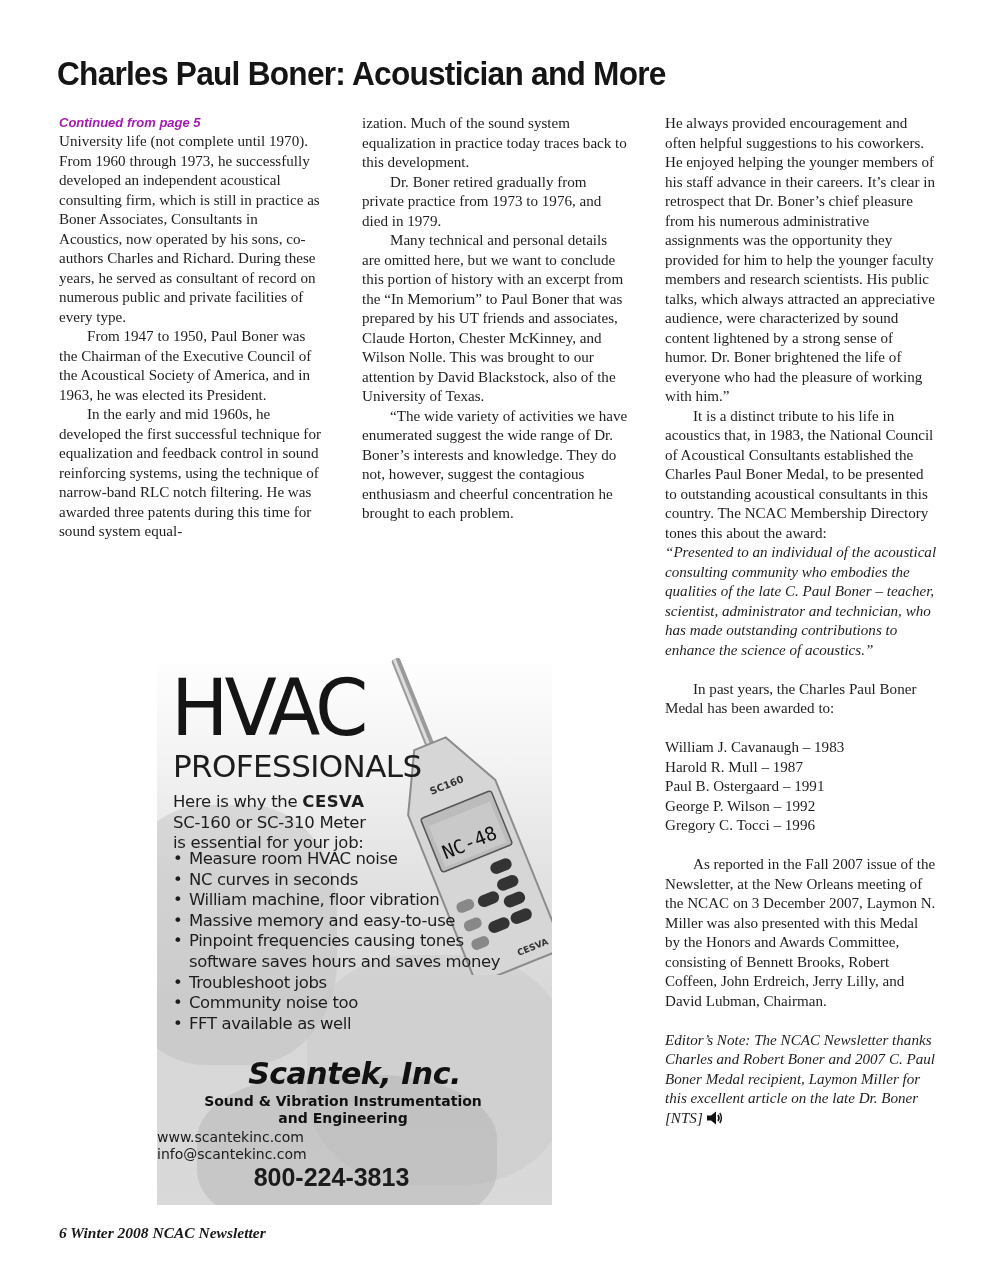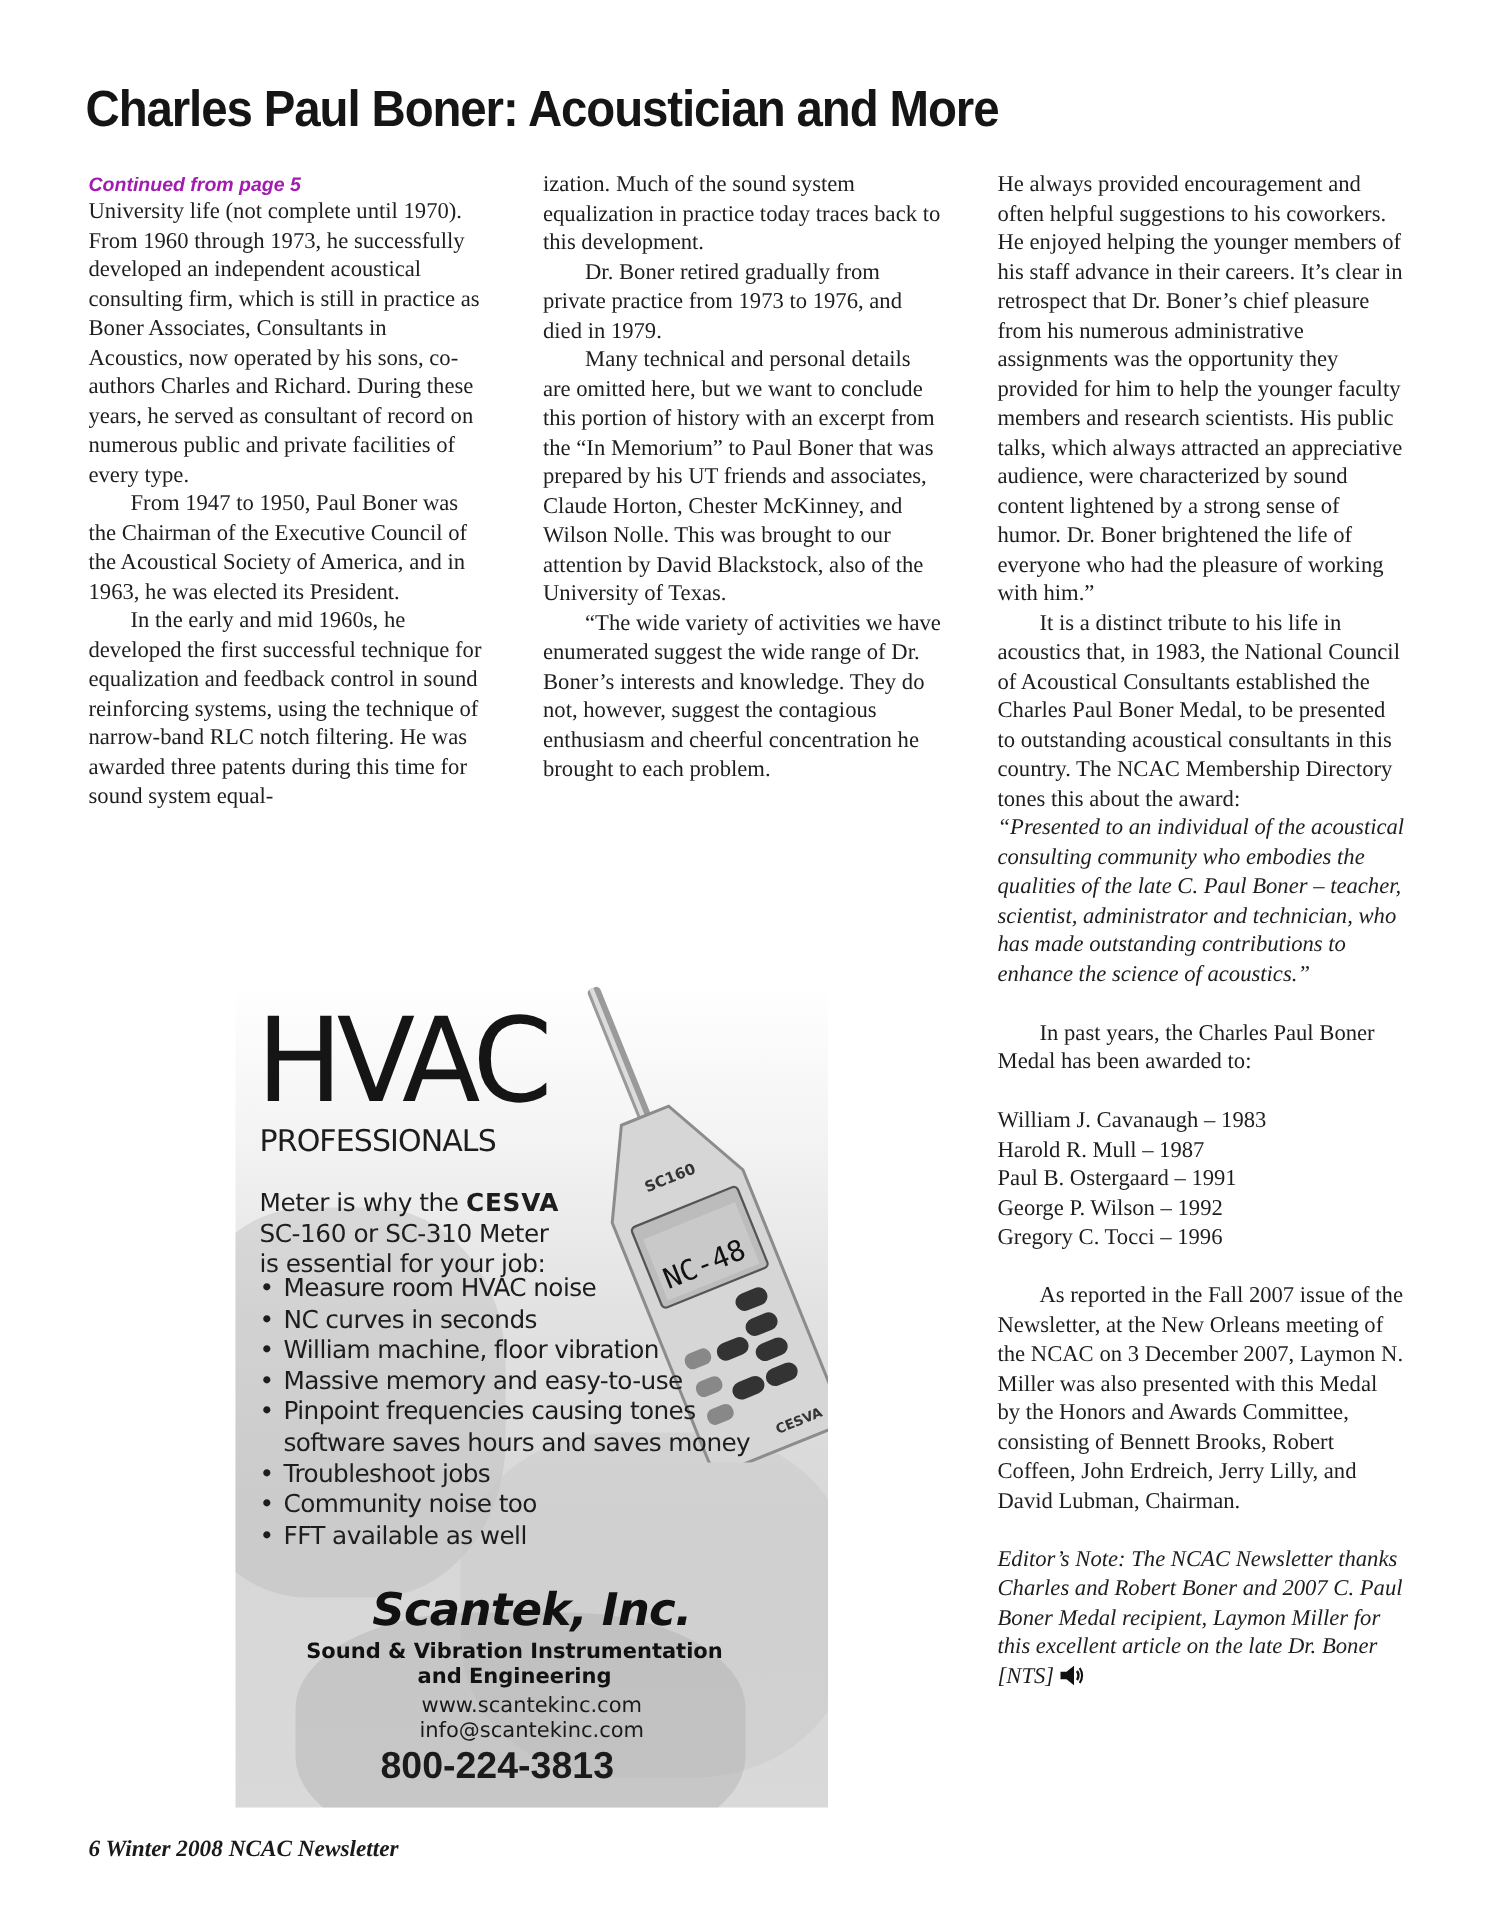--- a/index.html
+++ b/index.html
@@ -36,21 +36,21 @@
     background: linear-gradient(180deg, #ffffff 0%, #f4f4f4 18%, #e2e2e2 40%, #d7d7d7 65%, #d9d9d9 100%);
     overflow: hidden; font-family: "DejaVu Sans", sans-serif;
   }
   .ad .bg-shape { position: absolute; border-radius: 40%; background: rgba(180,180,180,0.35); }
   .ad-hvac {
     position: absolute; left: 14px; top: 14px; font-family: "DejaVu Sans", sans-serif;
     font-size: 78px; line-height: 78px; font-weight: normal; color: #151515;
     letter-spacing: -4px; transform: scaleX(0.98); transform-origin: left top;
   }
   .ad-pro {
-    position: absolute; left: 16px; top: 93px; font-size: 20px; color: #1d1d1d;
+    position: absolute; left: 16px; top: 93px; font-size: 31px; color: #1d1d1d;
     letter-spacing: -0.6px;
   }
   .ad-intro {
     position: absolute; left: 16px; top: 137px; font-size: 16.5px; line-height: 20.5px;
     color: #1d1d1d; letter-spacing: -0.3px;
   }
   .ad-intro b { font-family: "DejaVu Sans", sans-serif; font-weight: bold; letter-spacing: 0.5px; }
   .ad-bullets {
     position: absolute; left: 16px; top: 194px; margin: 0; padding: 0; list-style: none;
     font-size: 16.5px; line-height: 20.6px; color: #1d1d1d; letter-spacing: -0.4px;
@@ -60,21 +60,21 @@
   .ad-company {
     position: absolute; left: 0; width: 395px; top: 401px; text-align: center;
     font-family: "DejaVu Sans", sans-serif; font-weight: bold; font-style: italic;
     font-size: 30px; color: #111; letter-spacing: -0.5px;
   }
   .ad-tag {
     position: absolute; left: 0; width: 372px; top: 438px; text-align: center;
     font-family: "DejaVu Sans", sans-serif; font-weight: bold; font-size: 14px; line-height: 17px; color: #111;
   }
   .ad-web {
-    position: absolute; left: 0; width: 395px; top: 474px; text-align: center;
+    position: absolute; left: 0; width: 395px; top: 474px; text-align: left;
     font-size: 14px; line-height: 17px; color: #1a1a1a;
   }
   .ad-phone {
     position: absolute; left: 0; width: 349px; top: 508px; text-align: center;
     font-family: Liberation Sans, sans-serif; font-weight: bold; font-size: 25px; color: #1b1b1b;
   }
   .meter { position: absolute; left: 215px; top: -10px; width: 180px; height: 330px; }
 
   .footer {
     position: absolute; left: 59px; top: 1224px;
@@ -148,21 +148,21 @@
       <rect x="72" y="280" width="22" height="12" rx="6" fill="#333"></rect>
       <rect x="96" y="280" width="22" height="12" rx="6" fill="#333"></rect>
       <rect x="50" y="290" width="18" height="11" rx="5" fill="#888"></rect>
       <text x="106" y="322" text-anchor="middle" font-family="DejaVu Sans, sans-serif" font-weight="bold" font-size="9" fill="#333">CESVA</text>
     </g>
   </svg>
 
   <div class="ad-hvac">HVAC</div>
   <div class="ad-pro">PROFESSIONALS</div>
   <div class="ad-intro">
-    <div><span>Meter is why the </span><b>CESVA</b></div>
+    <div><span>Here is why the </span><b>CESVA</b></div>
     <div>SC-160 or SC-310 Meter</div>
     <div>is essential for your job:</div>
   </div>
   <ul class="ad-bullets">
     <li>Measure room HVAC noise</li>
     <li>NC curves in seconds</li>
     <li>William machine, floor vibration</li>
     <li>Massive memory and easy-to-use</li>
     <li>Pinpoint frequencies causing tones</li>
     <li style="list-style:none" class="nob">software saves hours and saves money</li>

